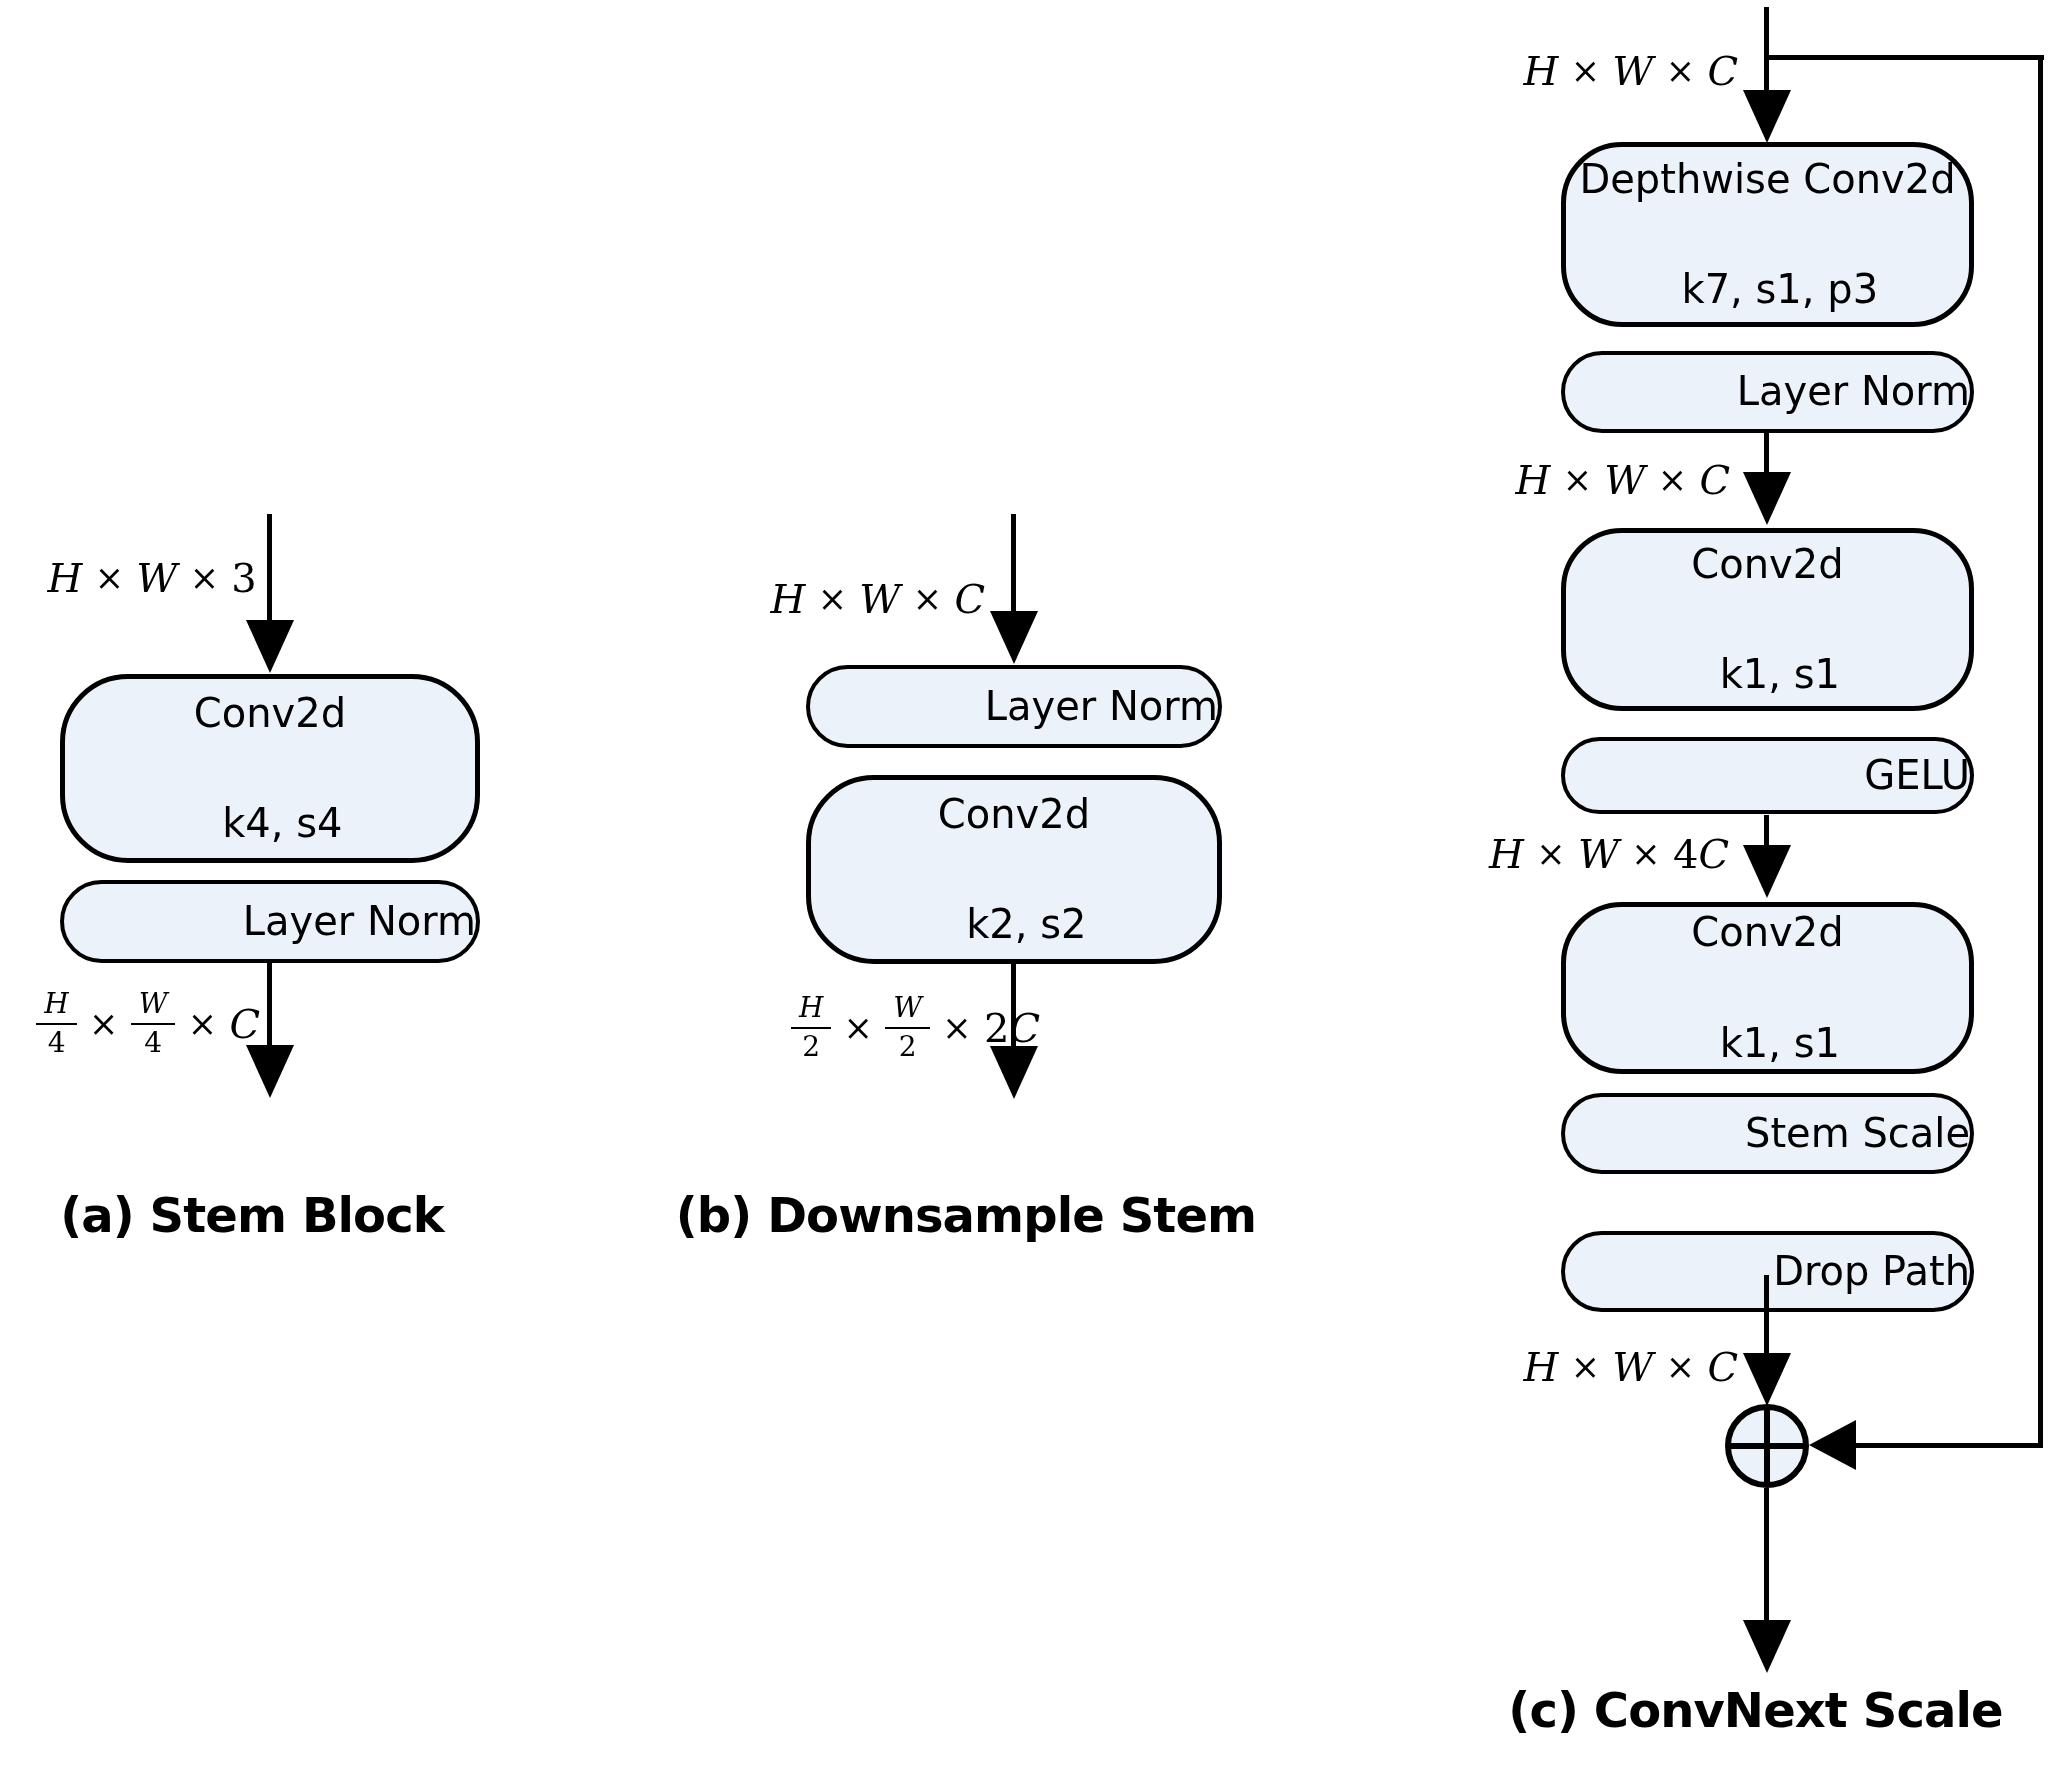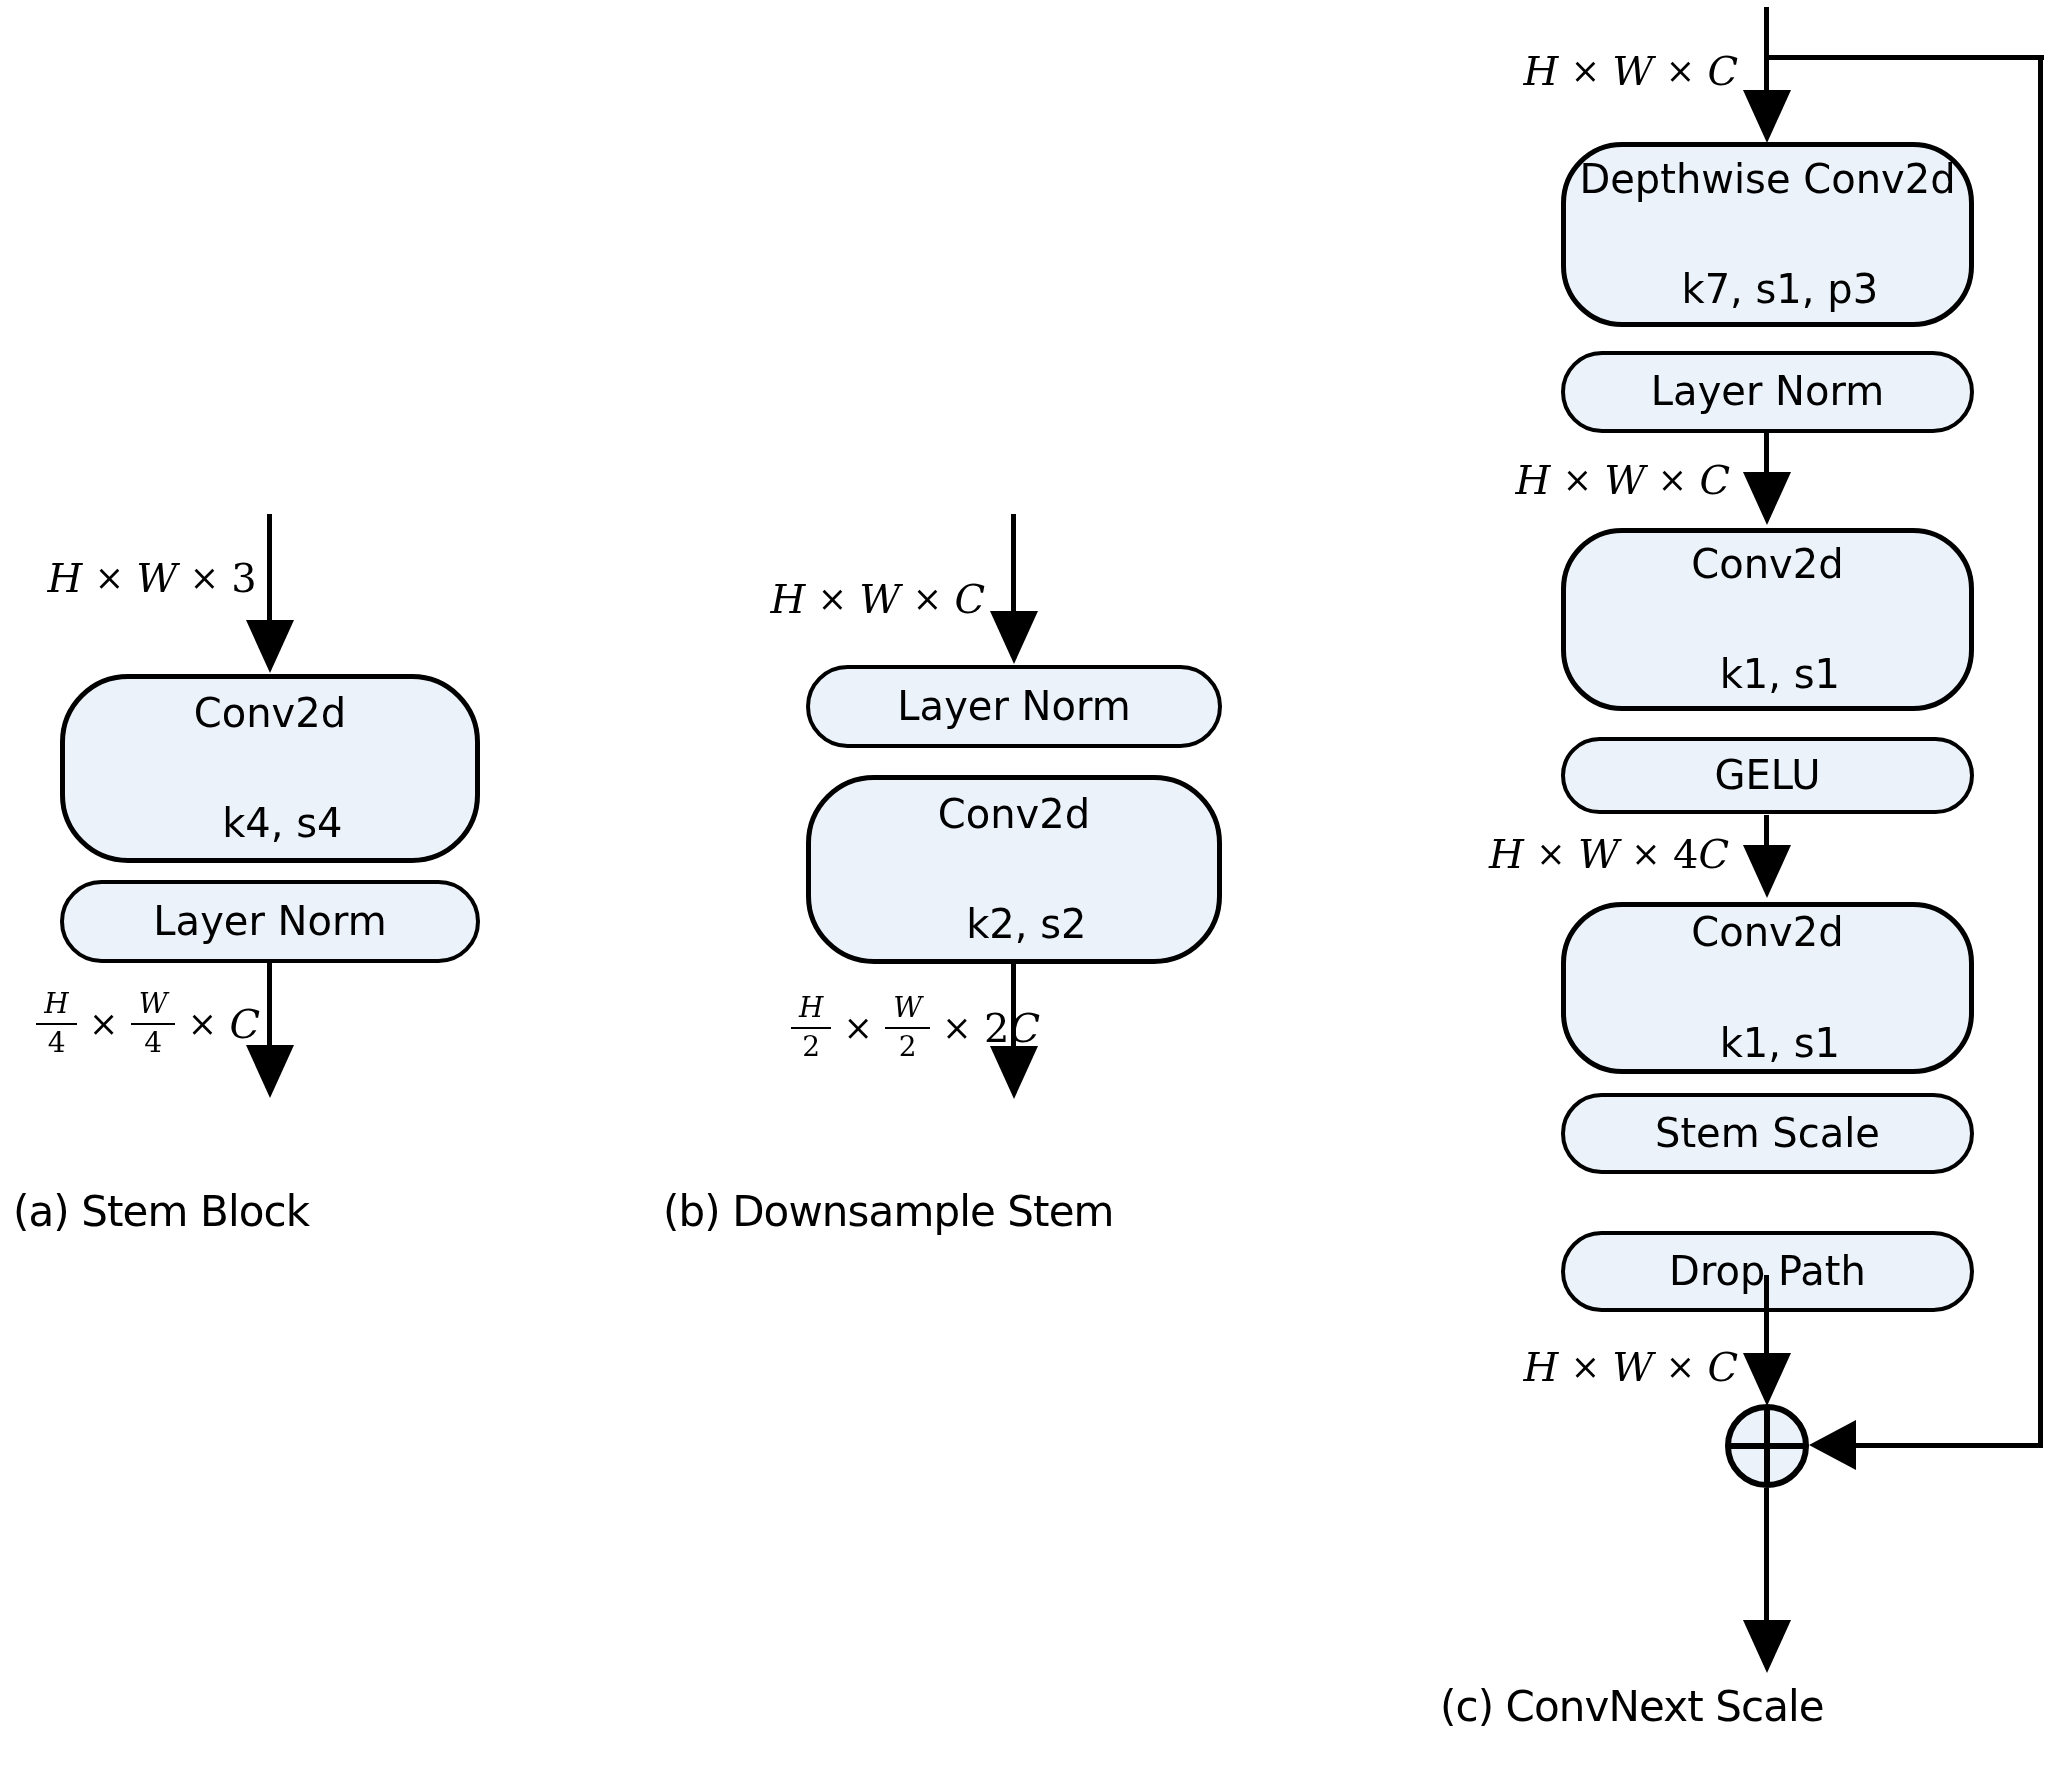--- a/index.html
+++ b/index.html
@@ -30,20 +30,21 @@
     justify-content: center;
     align-items: center;
     font-size: 40px;
     line-height: 1.38;
     text-align: center;
     gap: 48px;
   }
   .pill {
     border-radius: 53px;
     border-width: 4.4px;
+    align-items: flex-end;
   }
   .node .line2 { transform: translateX(12.3px); margin-top: 7px; }
   .vline { position: absolute; width: 5.3px; background: var(--line); }
   .hline { position: absolute; height: 5.3px; background: var(--line); }
   .arrow-down {
     position: absolute; width: 0; height: 0;
     border-left: 24px solid transparent;
     border-right: 24px solid transparent;
     border-top: 53px solid var(--line);
   }
@@ -69,22 +70,23 @@
     display: inline-flex;
     flex-direction: column;
     align-items: center;
     font-size: 28px;
     line-height: 1.15;
   }
   .frac .fnum { font-style: italic; border-bottom: 2.6px solid var(--text); padding: 0 8px 2.6px; }
   .frac .fden { padding-top: 1.8px; }
   .caption {
     position: absolute;
-    font-weight: normal;
-    font-size: 42px;
+    font-weight: bold;
+    font-size: 48px;
+    text-align: center;
     letter-spacing: -0.9px;
   }
   .addnode {
     position: absolute;
     width: 84px; height: 84px;
     background: var(--node-fill);
     border: 6.1px solid var(--node-stroke);
     border-radius: 50%;
   }
   .addnode .bar-v { position: absolute; left: 50%; top: -1.8px; bottom: -1.8px; width: 5.3px; margin-left: -2.6px; background: var(--line); }

